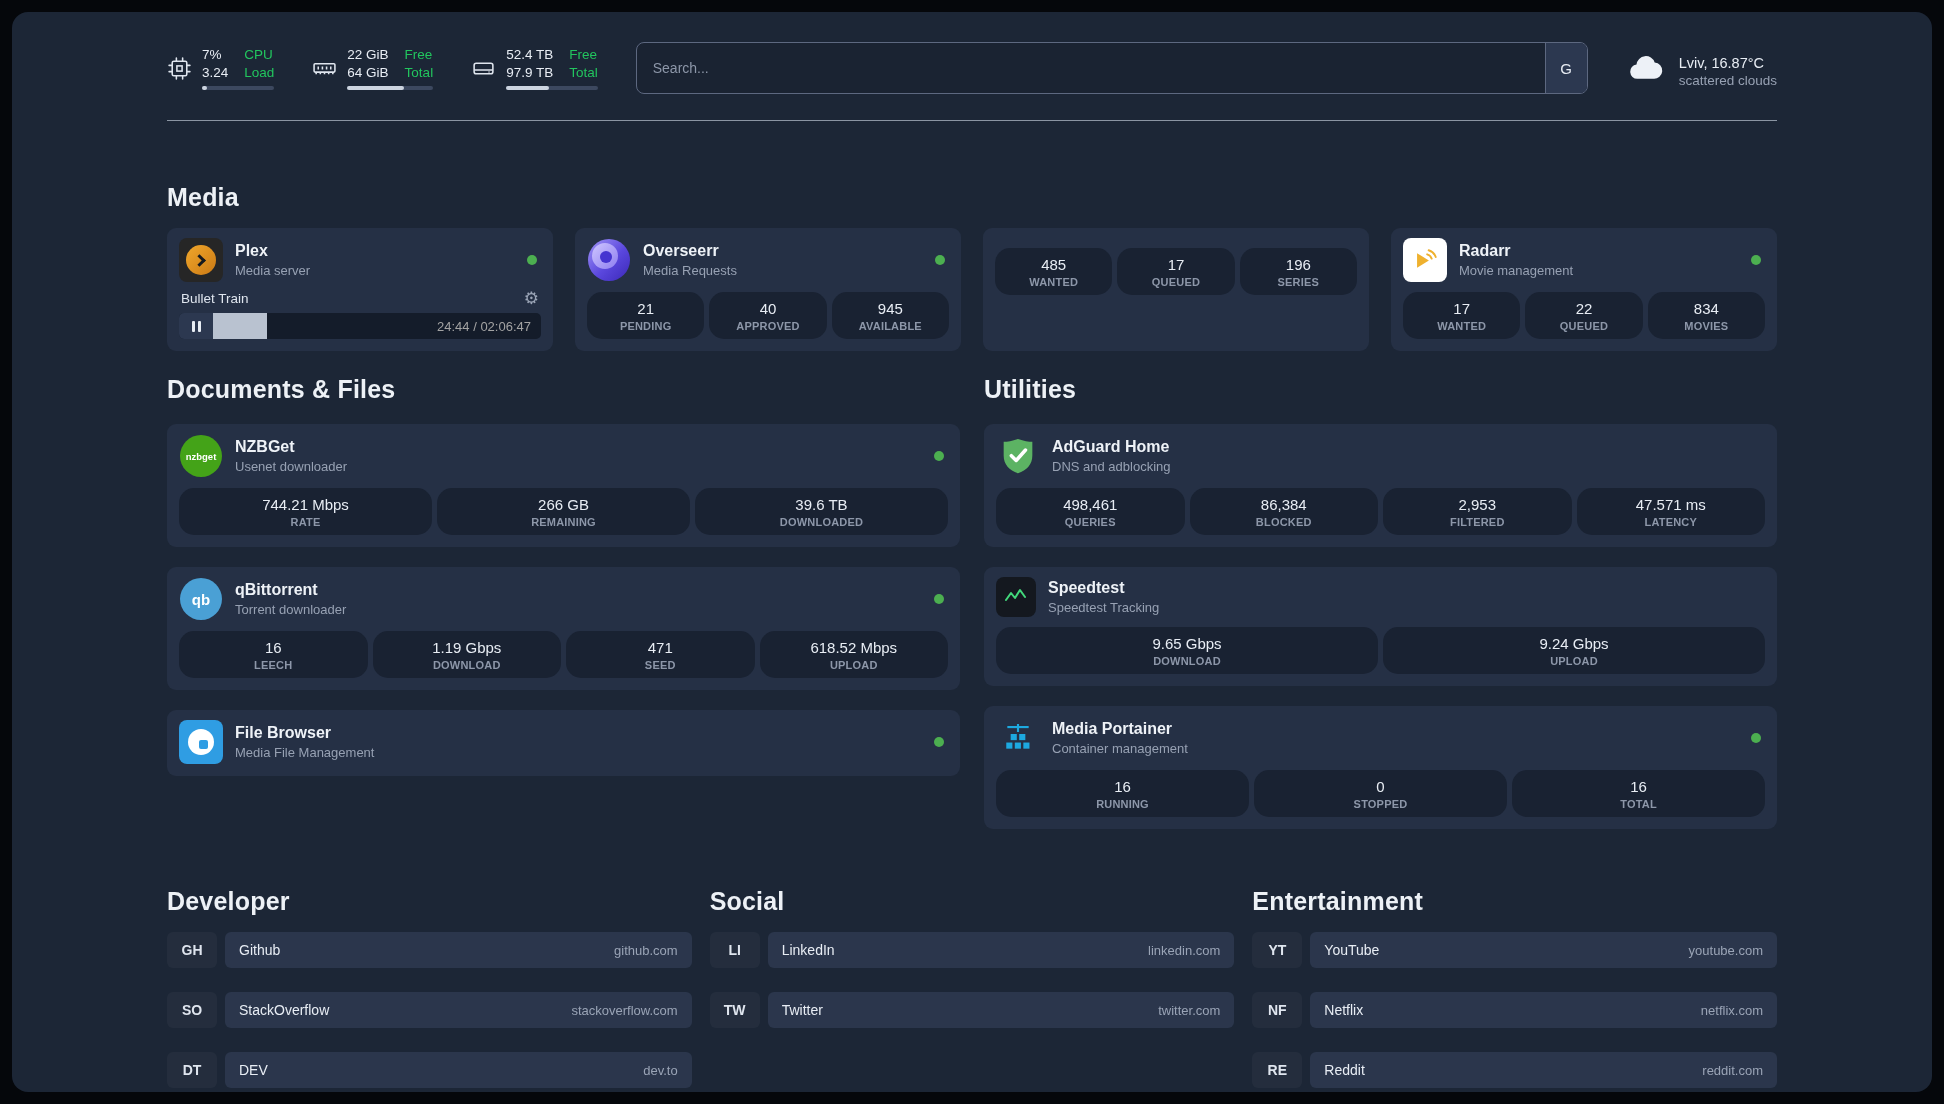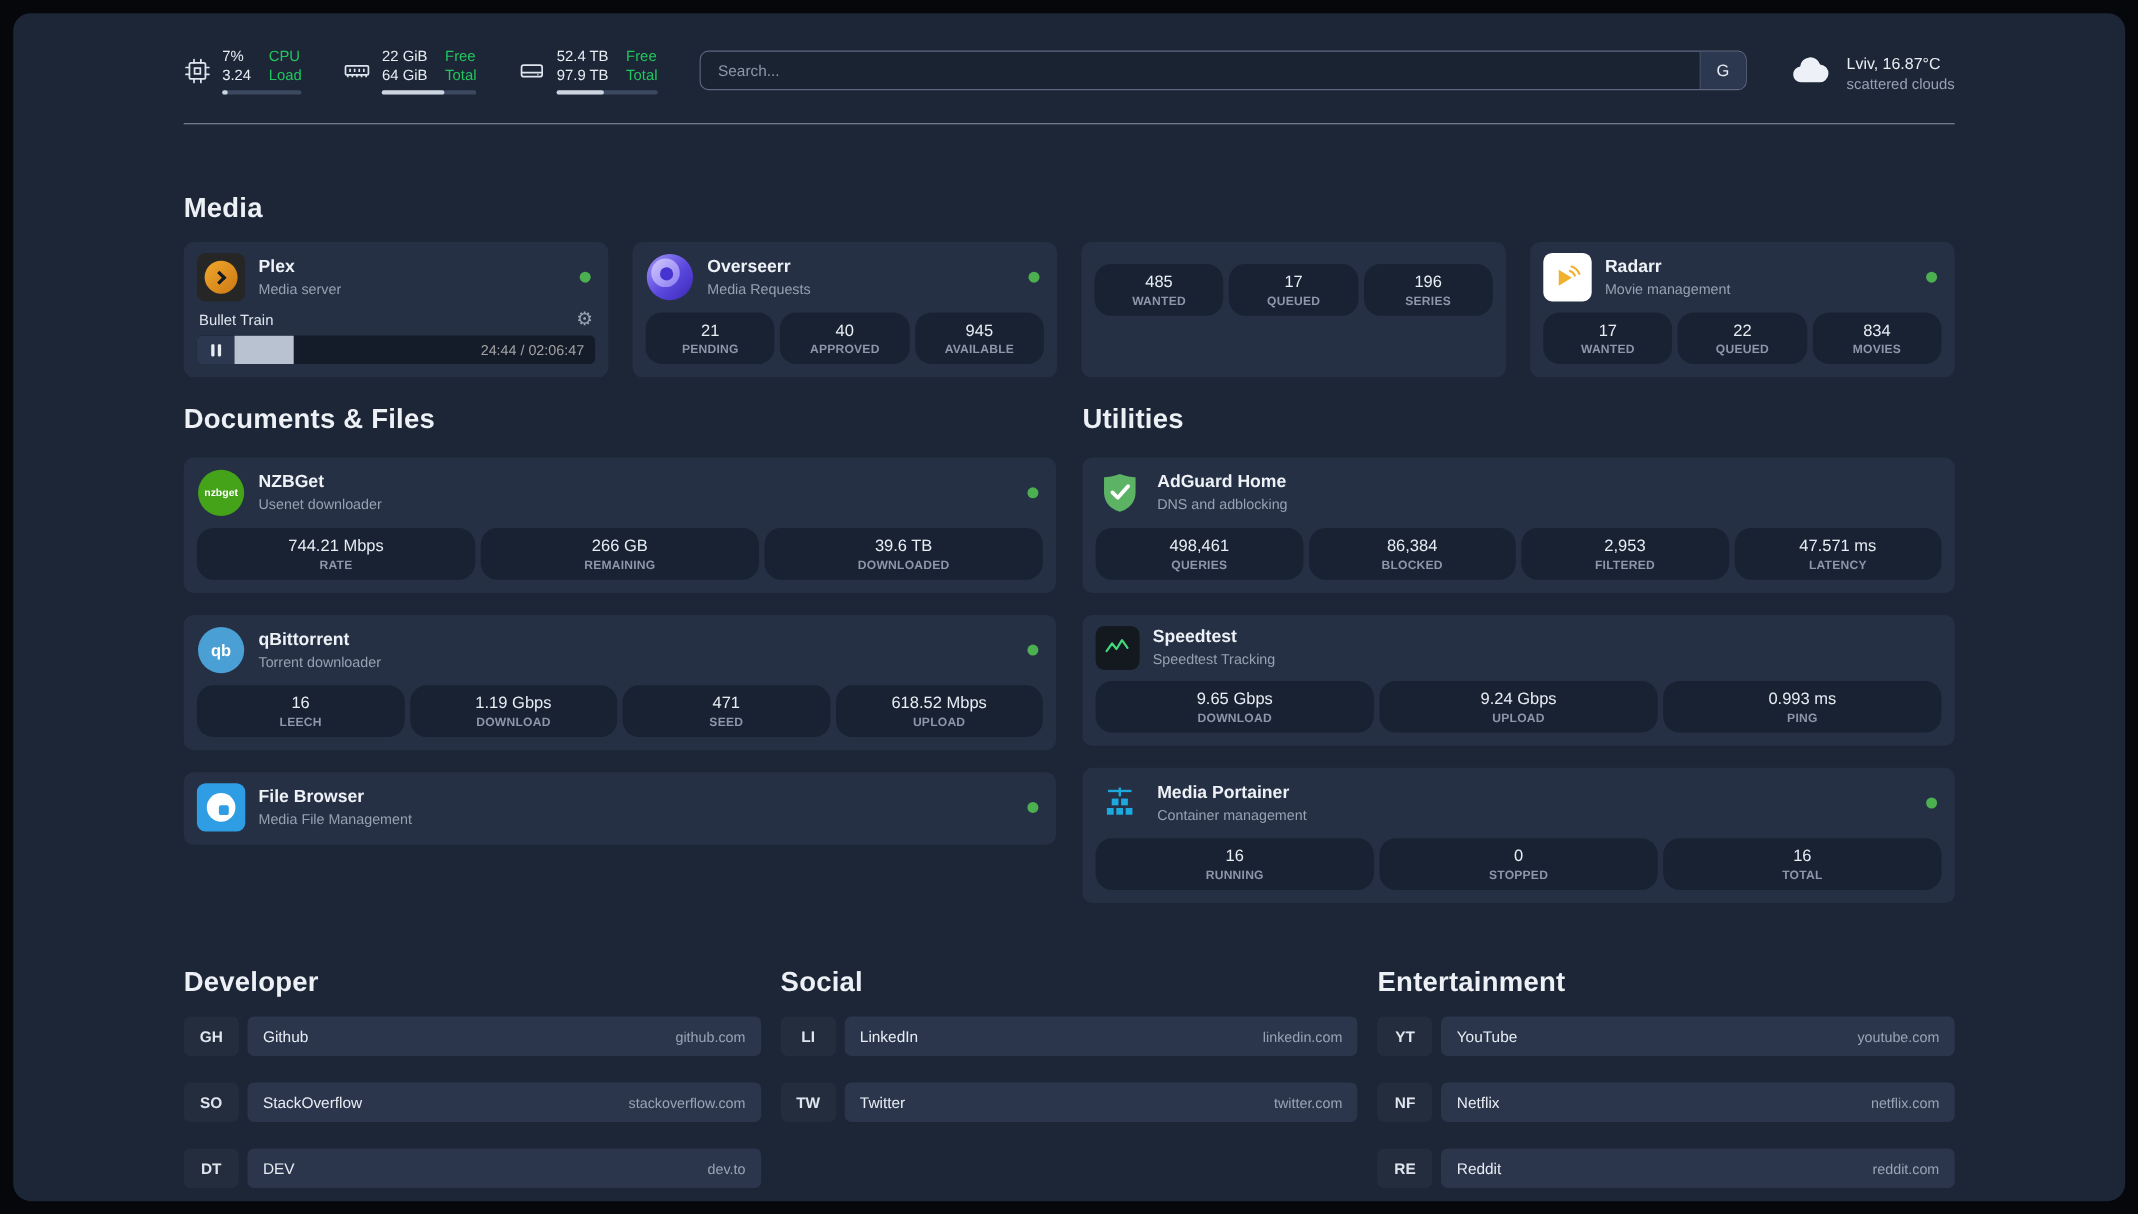--- a/index.html
+++ b/index.html
@@ -14,21 +14,21 @@
   .resource { display:flex; align-items:center; gap:10px; }
   .res-body { display:flex; flex-direction:column; }
   .res-cols { display:flex; gap:16px; }
   .res-col { display:flex; flex-direction:column; line-height:1.3; font-size:13.5px; }
   .res-col.values { color:#e8edf4; }
   .res-col.labels { color:#22c55e; }
   .meter { height:4px; width:100%; background:#3c485f; border-radius:2px; margin-top:5px; }
   .meter i { display:block; height:100%; background:#ccd4e0; border-radius:2px; }
 
   .searchwrap { flex:1; margin:0 38px; position:relative; }
-  .searchwrap input { width:100%; height:36px; background:#1a2332; border:1px solid #5d6880;
+  .searchwrap input { width:100%; height:52px; background:#1a2332; border:1px solid #5d6880;
     border-radius:8px; color:#dfe5ee; padding:0 58px 0 16px; font-size:14px;
     font-family:"Liberation Sans","DejaVu Sans",sans-serif; outline:none; }
   .searchwrap input::placeholder { color:#8d97a9; }
   .search-g { position:absolute; right:1px; top:1px; bottom:1px; width:42px; cursor:pointer;
     background:#2c3850; border:none; border-left:1px solid #5d6880; border-radius:0 7px 7px 0;
     color:#e6ebf2; font-size:15px; font-family:inherit; }
 
   .weather { display:flex; align-items:flex-end; gap:13px; }
   .weather-loc { font-size:14.5px; color:#e8edf4; }
   .weather-cond { font-size:13.5px; color:#97a1b3; margin-top:2px; }
@@ -448,24 +448,20 @@
         </div>
         <div class="stats">
           <div class="stat">
             <div class="stat-value">9.65 Gbps</div>
             <div class="stat-label">DOWNLOAD</div>
           </div>
           <div class="stat">
             <div class="stat-value">9.24 Gbps</div>
             <div class="stat-label">UPLOAD</div>
           </div>
-          <div class="stat">
-            <div class="stat-value">0.993 ms</div>
-            <div class="stat-label">PING</div>
-          </div>
         </div>
       </article>
 
       <article class="card">
         <div class="card-head">
           <span class="app-icon">
             <svg viewBox="0 0 24 24" width="32" height="32" fill="#1da9e0">
               <rect x="11.2" y="1.5" width="1.6" height="6"></rect>
               <rect x="4" y="3" width="16" height="1.6"></rect>
               <rect x="6.5" y="9" width="4.6" height="4.6"></rect>

